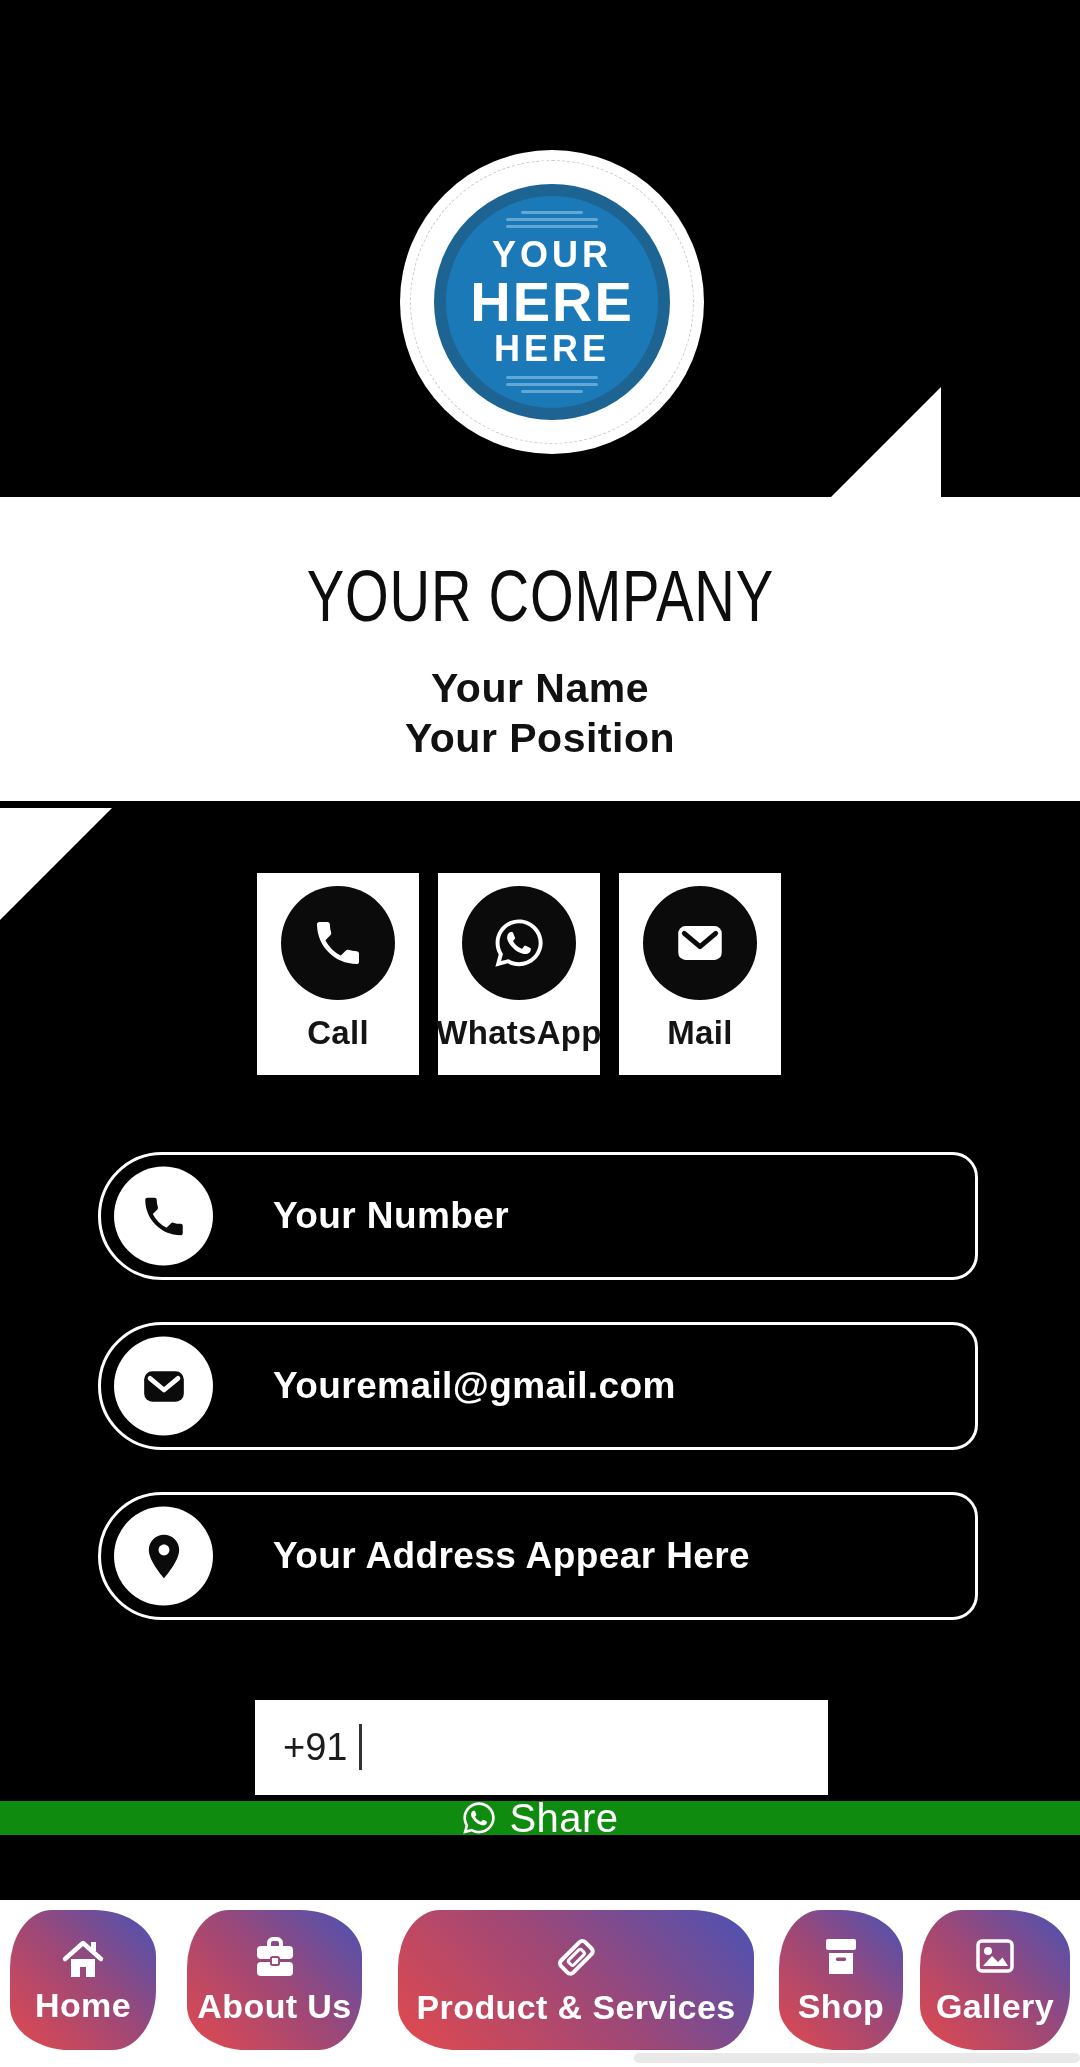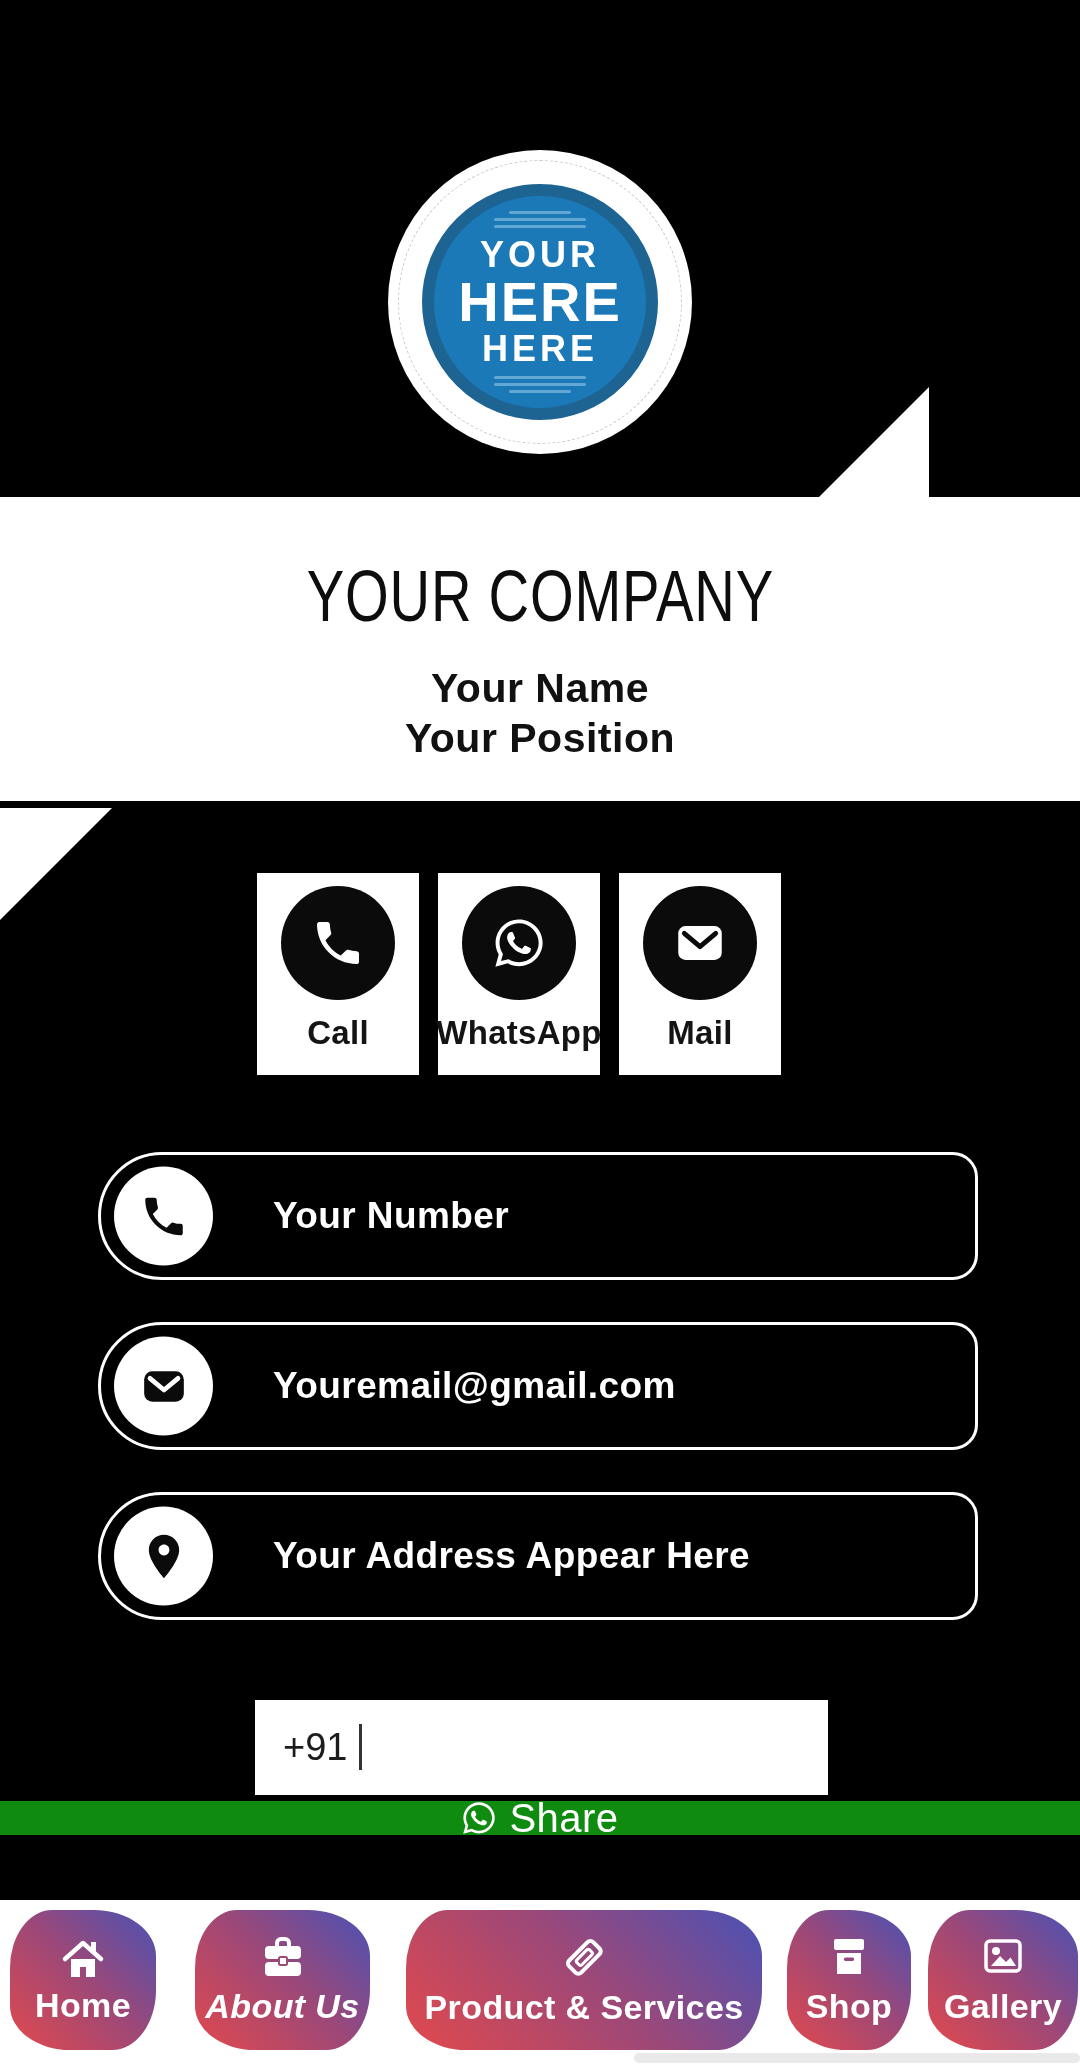--- a/index.html
+++ b/index.html
@@ -1,21 +1,21 @@
 <!DOCTYPE html>
 <html><head>
 <meta charset="utf-8">
 <style>
   * { margin:0; padding:0; box-sizing:border-box; }
   html,body { width:1080px; background:#fff; }
   body { font-family:"Liberation Sans", sans-serif; }
   #screen { position:relative; width:1080px; height:2067px; overflow:hidden; background:#000; }
 
   
-  .header { position:absolute; left:0; top:0; width:929px; height:497px; background:#000;padding-left:44px; }
+  .header { position:absolute; left:12px; top:0; width:929px; height:497px; background:#000;padding-left:44px; }
   .header-notch { position:absolute; right:0; bottom:0; width:110px; height:110px; background:#fff;
                   clip-path:polygon(100% 0,100% 100%,0 100%); }
 
   .logo-badge { position:absolute; left:388px; top:150px; width:304px; height:304px;
                 background:#fff; border-radius:50%; }
   .logo-dashed { position:absolute; inset:10px; border:1.5px dashed #c9c9c9; border-radius:50%; }
   .logo-disc { position:absolute; inset:34px; border-radius:50%; background:#1b79b8;
                border:12px solid #1d6492; display:flex; flex-direction:column; align-items:center;
                justify-content:center; }
   .logo-lines { display:flex; flex-direction:column; align-items:center; gap:4px; }
@@ -76,21 +76,21 @@
   
   .nav-strip { position:absolute; left:0; top:1900px; width:1080px; height:167px; background:#fff; }
   .nav-row { position:absolute; left:10px; top:10px; display:flex; align-items:flex-start; }
   .nav-btn { height:140px; border-radius:42px 62px 44px 60px / 58px 46px 60px 44px;
              background:linear-gradient(45deg,#e2494d 0%,#9c4878 52%,#4952b5 100%);
              display:flex; flex-direction:column; align-items:center; justify-content:center;
              cursor:pointer; flex:0 0 auto; }
   .nav-btn .nlabel { color:#fff; font-size:34px; font-weight:600; letter-spacing:0.4px;
                      margin-top:3px; white-space:nowrap; }
   .nb-home { width:146px; }
-  .nb-about { width:175px; margin-left:39px;font-style:italic; }
+  .nb-about { width:175px; margin-left:31px; }
   .nb-products { width:356px; margin-left:36px; }
   .nb-shop { width:124px; margin-left:25px; }
   .nb-gallery { width:150px; margin-left:17px; }
   .scroll-thumb { position:absolute; left:634px; bottom:4px; width:446px; height:10px;
                   background:#e9e9e9; border-radius:5px; cursor:pointer; }
 
   svg { flex:0 0 auto; }
 </style>
 </head>
 <body>

